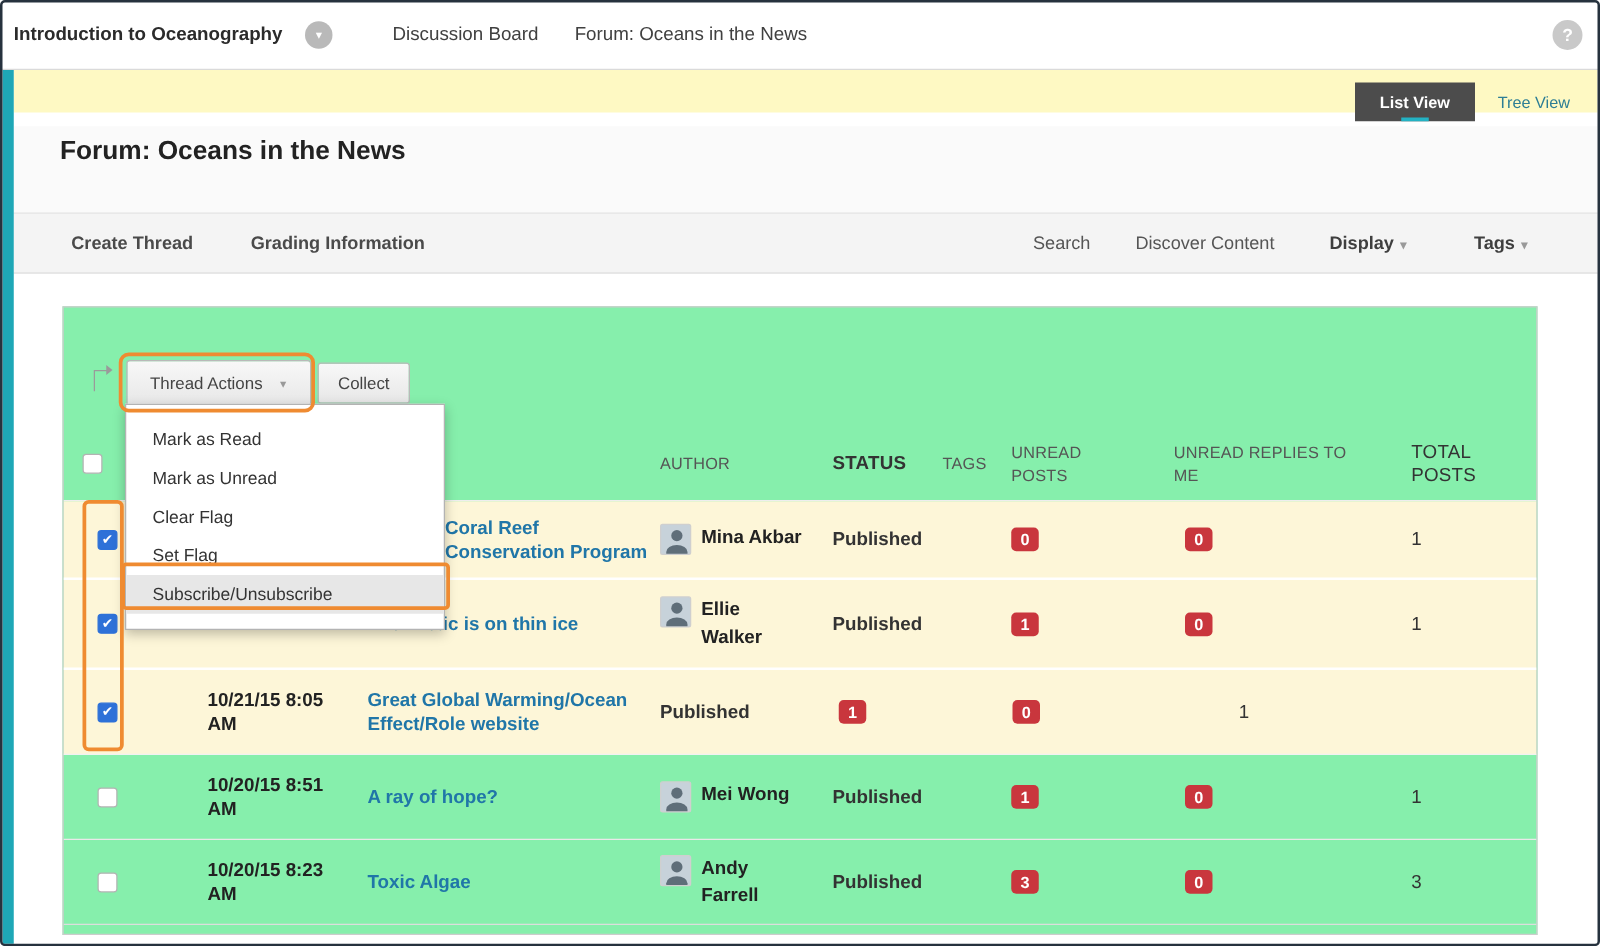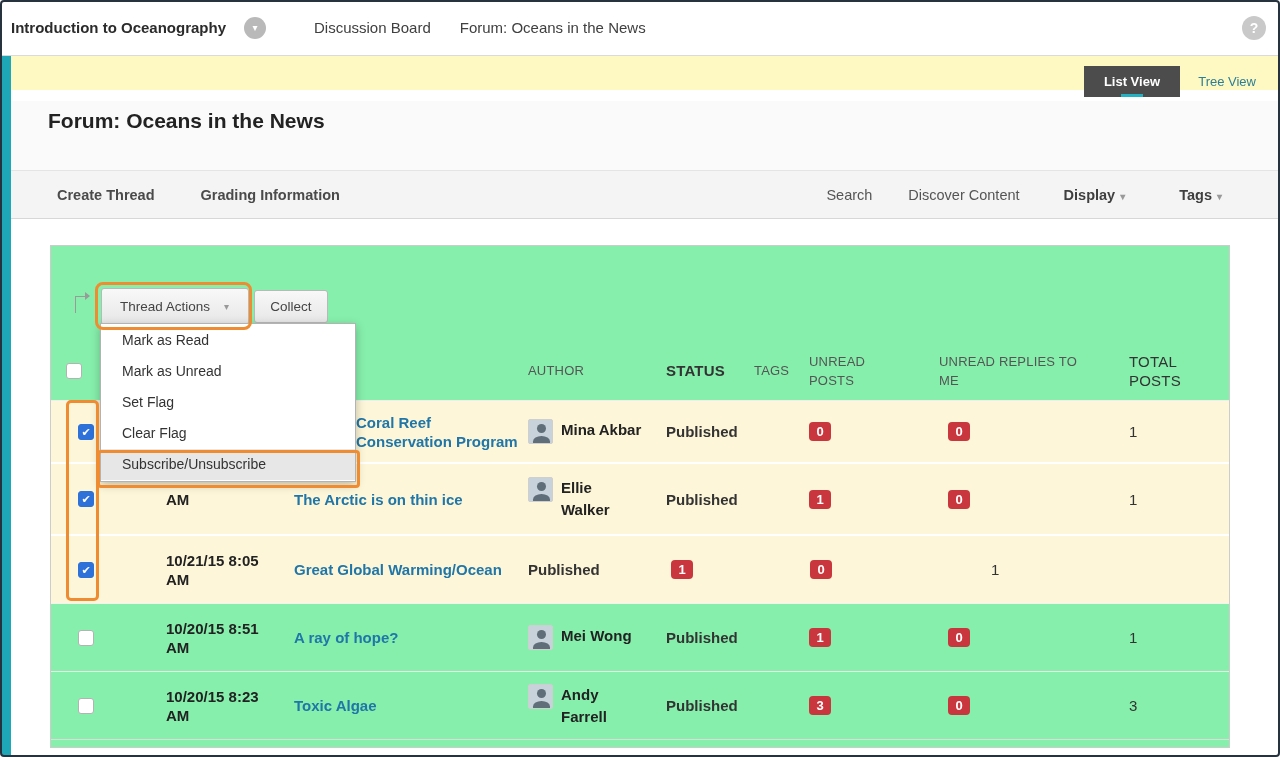--- a/index.html
+++ b/index.html
@@ -143,21 +143,21 @@
     display:inline-block; min-width:22px; padding:2px 6px; border-radius:4px;
     background:#c9363d; color:#fff; font-size:13px; font-weight:700; text-align:center;
   }
   .c-unread .badge { margin-left:0; }
   .c-replies .badge { margin-left:9px; }
 
   
   .dropdown {
     position:absolute; left:100px; top:323px; width:256px; background:#fff;
     border:1px solid #b3b3b3; box-shadow:0 3px 9px rgba(0,0,0,.25);
-    z-index:40; padding:1px 0;
+    z-index:40; padding:12px 0;
   }
   .dropdown .item { height:31px; line-height:31px; padding-left:21px; font-size:14px; color:#333; cursor:pointer; }
   .dropdown .item.active { background:#e7e7e7; }
 
   
   .ring { position:absolute; border:3px solid #ef8b31; z-index:60; pointer-events:none; }
   .ring-ta { left:95px; top:282px; width:157px; height:48px; border-radius:8px; }
   .ring-sub { left:97px; top:450px; width:263px; height:38px; border-radius:4px; }
   .ring-cb { left:66px; top:400px; width:33px; height:201px; border-radius:5px; }
 </style>
@@ -280,21 +280,21 @@
     <div class="trow hl">
       <div class="c-check">
           <span class="cb checked">
             <span class="tick">✔</span>
           </span>
         </div>
       <div class="c-date">
           <div>10/21/15 8:05</div>
           <div>AM</div>
         </div>
-      <div class="c-thread"><a class="thread-link"><div>Great Global Warming/Ocean</div></a></div>
+      <div class="c-thread"><a class="thread-link"><div>Great Global Warming/Ocean</div><div>Effect/Role website</div></a></div>
       <div class="c-status">Published</div>
       <div class="c-tags"></div>
       <div class="c-unread"><span class="badge">1</span></div>
       <div class="c-replies"><span class="badge">0</span></div>
       <div class="c-total">1</div>
     </div>
 
     <div class="trow">
       <div class="c-check">
           <span class="cb"></span>
@@ -340,22 +340,22 @@
       <div class="c-replies"><span class="badge">0</span></div>
       <div class="c-total">3</div>
     </div>
 
   </div>
 </div>
 
 <div class="dropdown">
   <div class="item">Mark as Read</div>
   <div class="item">Mark as Unread</div>
+  <div class="item">Clear Flag</div>
   <div class="item">Set Flag</div>
-  <div class="item">Clear Flag</div>
   <div class="item active">Subscribe/Unsubscribe</div>
 </div>
 
 <div class="ring ring-ta"></div>
 <div class="ring ring-sub"></div>
 <div class="ring ring-cb"></div>
 
 <div class="frame-overlay"></div>
 
 </body></html>

